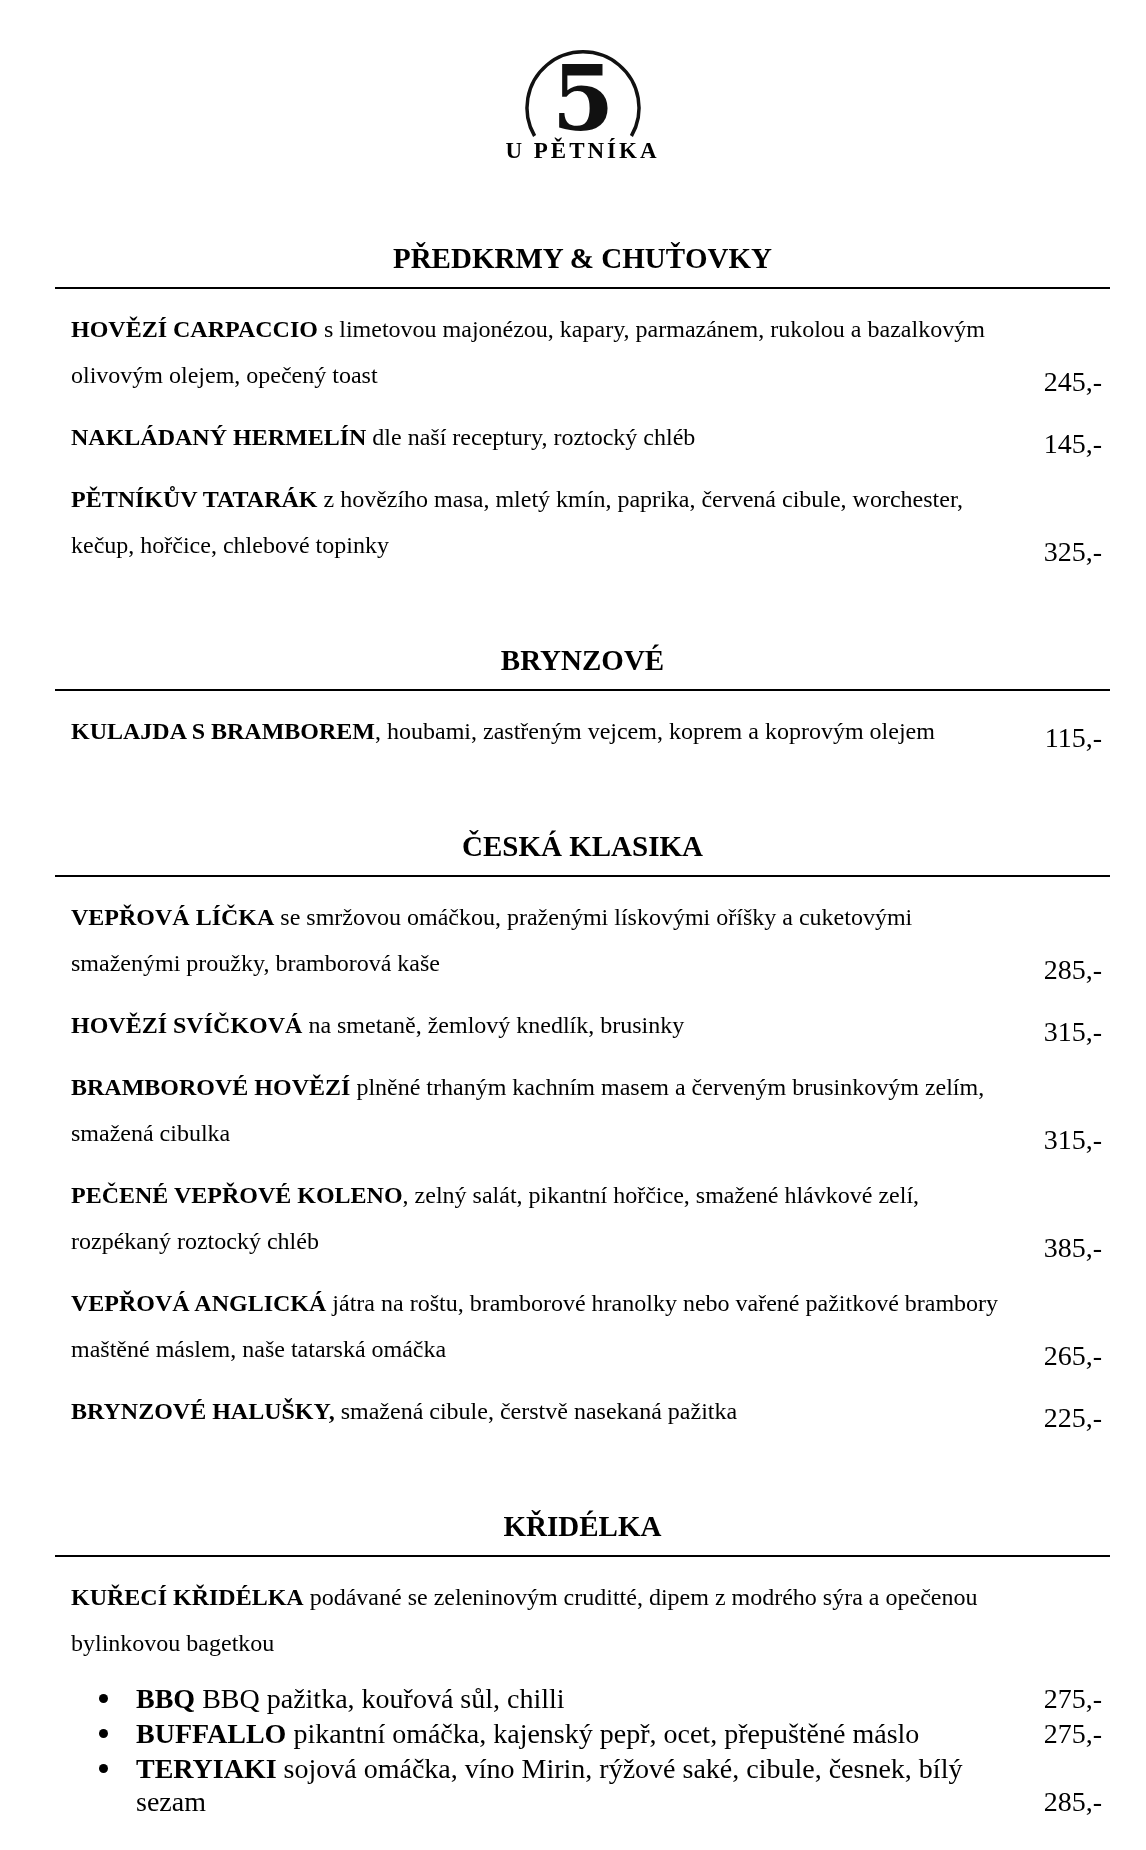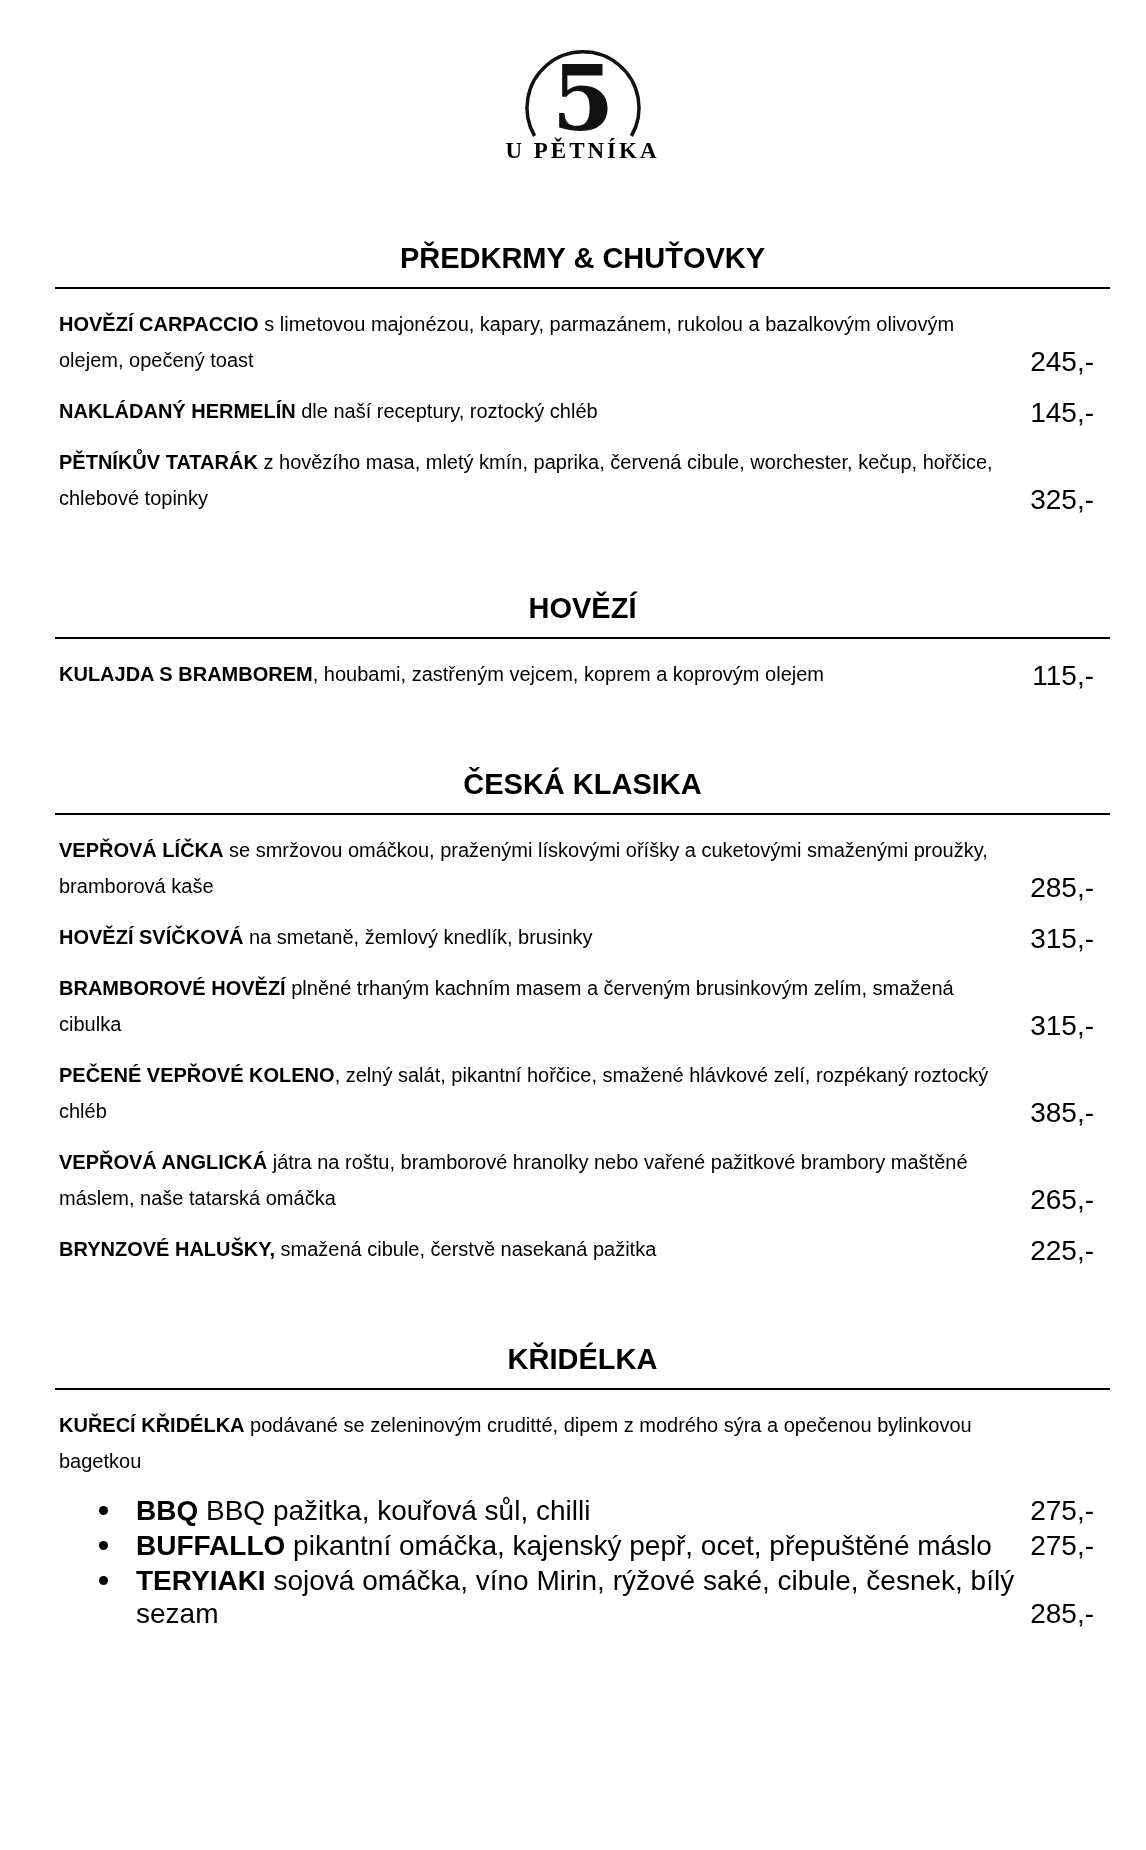--- a/index.html
+++ b/index.html
@@ -23,44 +23,44 @@
     margin: 0;
   }
   .page-title {
     font-size: 42px;
     line-height: 48px;
     font-weight: bold;
     margin: 16px 0 0 0;
   }
 
   
-  .menu-section { margin-top: 74px; }
+  .menu-section { margin-top: 74px; font-family: Liberation Serif, serif; }
   .menu-section:first-child { margin-top: 76px; }
   .section-heading {
     font-size: 29px;
     line-height: 36px;
     font-weight: bold;
     text-align: center;
     margin: 0;
   }
   .rule { height: 2px; background: #000; margin-top: 11px; }
   .section-items { margin-top: 17px; }
 
   
   .menu-item { position: relative; margin-bottom: 15px; }
   .item-text {
-    margin: 4px;
+    margin: 16px;
     padding-right: 95px;
-    font-size: 20px;
-    line-height: 36px;
+    font-size: 24px;
+    line-height: 46px;
   }
   .item-name { font-weight: bold; }
   .item-price {
     position: absolute;
-    right: 16px; bottom: 0;
+    right: 8px; bottom: 0;
     font-size: 28px;
     line-height: 33px;
     white-space: nowrap;
   }
 
   
   .bullet-list { list-style: none; margin: 12px 0 0 0; padding: 0; }
   .bullet-item {
     position: relative;
     padding-left: 81px;
@@ -104,21 +104,21 @@
             <p class="item-text"><span class="item-name">NAKLÁDANÝ HERMELÍN</span><span class="item-desc"> dle naší receptury, roztocký chléb</span></p>
             <span class="item-price">145,-</span>
           </div>
           <div class="menu-item">
             <p class="item-text"><span class="item-name">PĚTNÍKŮV TATARÁK</span><span class="item-desc"> z hovězího masa, mletý kmín, paprika, červená cibule, worchester, kečup, hořčice, chlebové topinky</span></p>
             <span class="item-price">325,-</span>
           </div>
         </div>
       </section>
       <section class="menu-section">
-        <h2 class="section-heading">HOVĚZÍ</h2>
+        <h2 class="section-heading">BRYNZOVÉ</h2>
         <div class="rule"></div>
         <div class="section-items">
           <div class="menu-item">
             <p class="item-text"><span class="item-name">KULAJDA S BRAMBOREM</span><span class="item-desc">, houbami, zastřeným vejcem, koprem a koprovým olejem</span></p>
             <span class="item-price">115,-</span>
           </div>
         </div>
       </section>
       <section class="menu-section">
         <h2 class="section-heading">ČESKÁ KLASIKA</h2>

